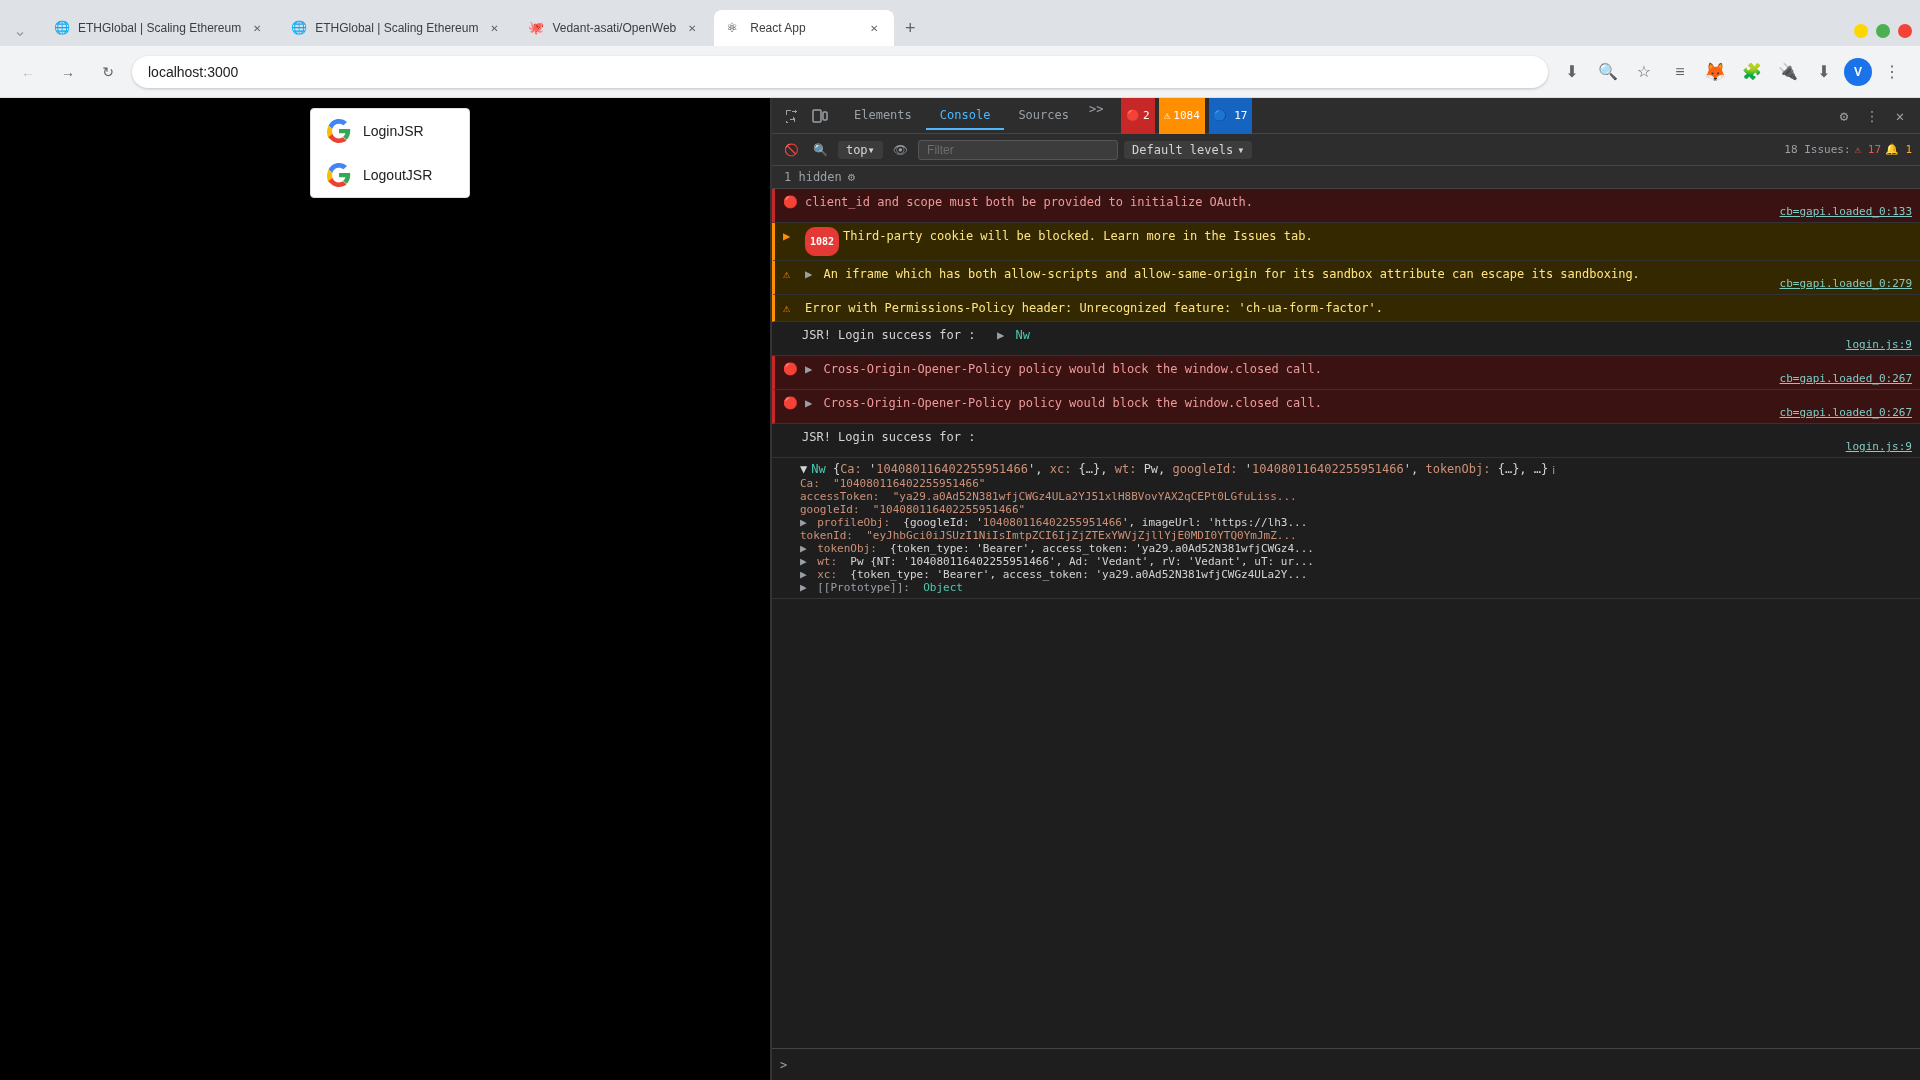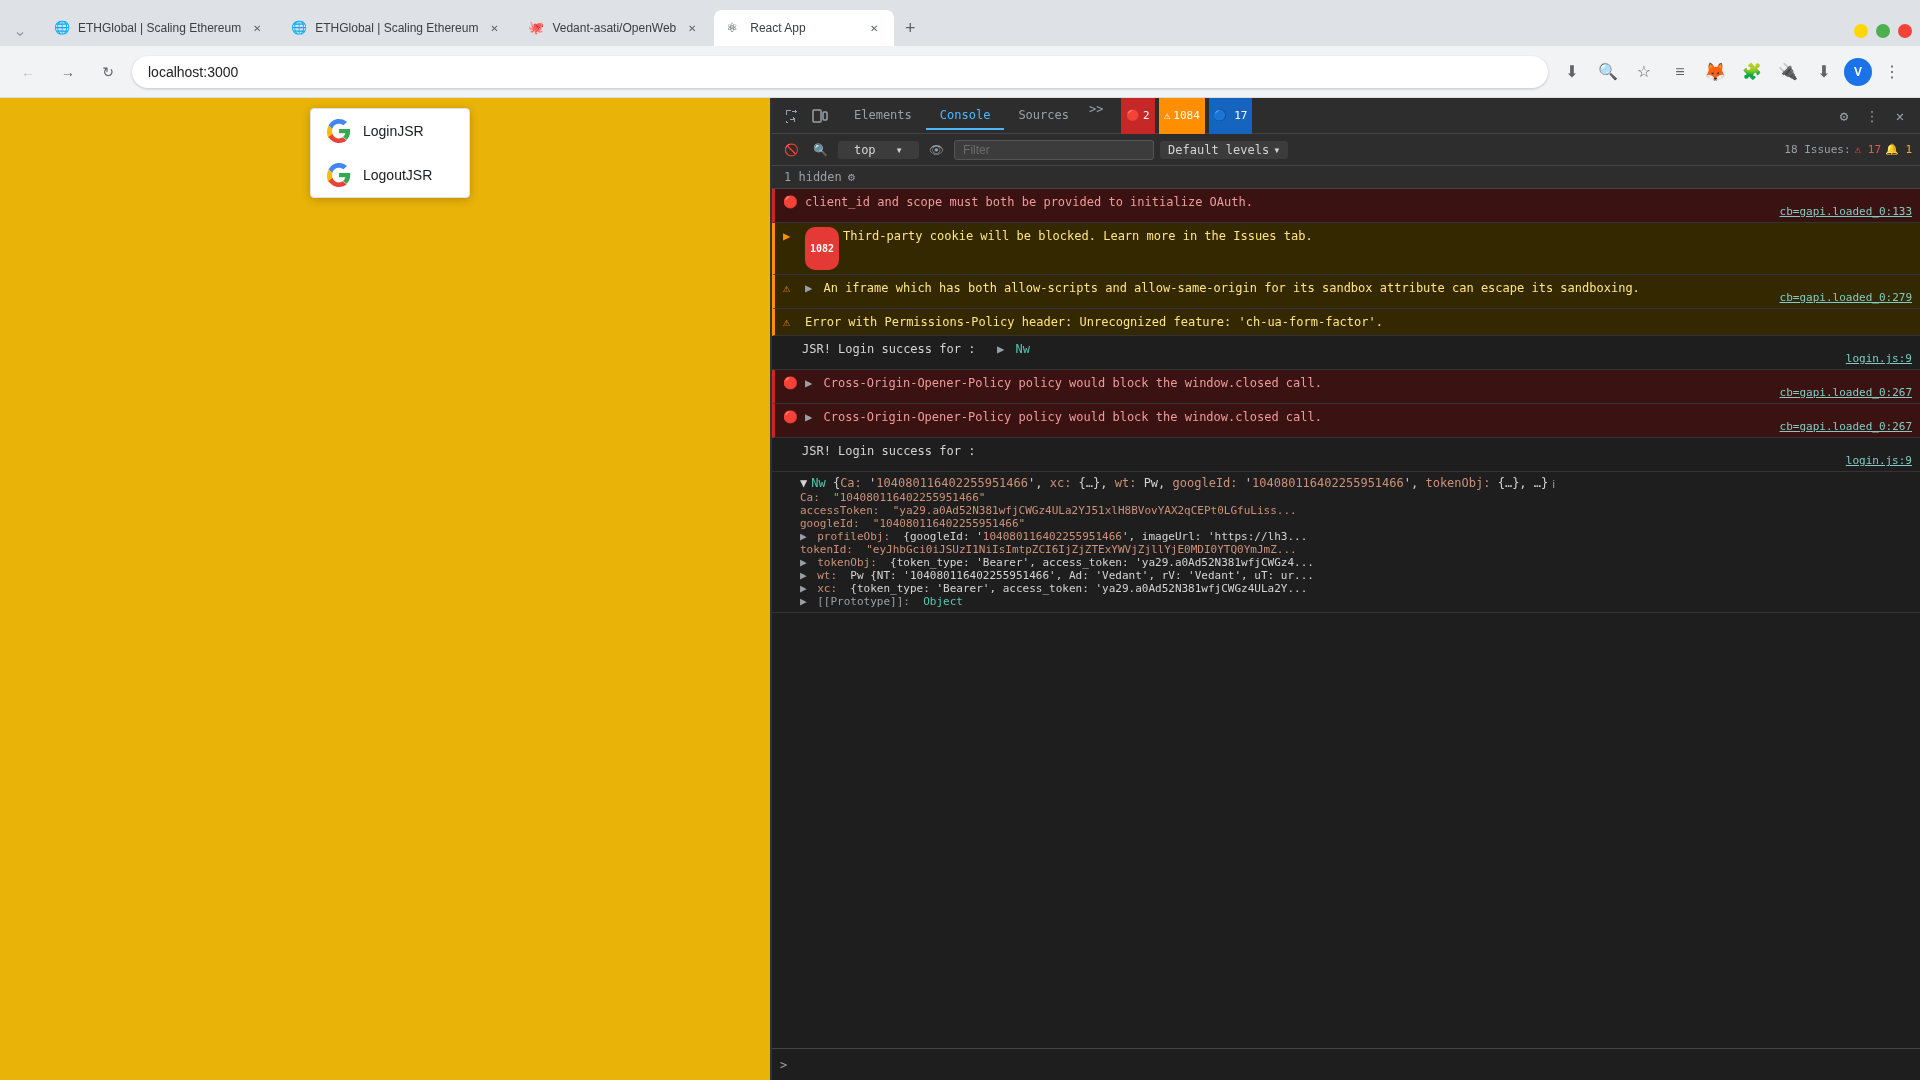--- a/index.html
+++ b/index.html
@@ -118,21 +118,21 @@
     .main-content {
       flex: 1;
       display: flex;
       overflow: hidden;
     }
 
     
     .page-area {
       width: 770px;
       height: 100%;
-      background: #eab308;
+      background: #000000;
       position: relative;
       flex-shrink: 0;
     }
 
     
     .dropdown-menu {
       position: absolute;
       top: 10px;
       left: 310px;
       background: #fff;
@@ -245,24 +245,24 @@
     }
     .dt-small-icon {
       color: #9aa0a6;
       cursor: pointer;
       font-size: 12px;
       padding: 2px 4px;
     }
     .dt-context-select {
       display: flex;
       align-items: center;
-      gap: 20px;
+      gap: 0;
       background: #3c3c3c;
       border-radius: 3px;
-      padding: 2px 16px;
+      padding: 2px 8px;
       font-size: 12px;
       color: #d4d4d4;
       cursor: pointer;
     }
     .dt-filter {
       flex: 1;
       max-width: 200px;
       background: #3c3c3c;
       border: 1px solid #555;
       border-radius: 3px;
@@ -354,21 +354,21 @@
     .msg-warning .msg-content { color: #ffe57f; }
     .msg-info { background: #1e1e1e; }
 
     .error-icon { color: #c62828; }
     .warn-icon { color: #ff8f00; }
 
     .badge-count {
       background: #e53935;
       color: #fff;
       border-radius: 10px;
-      padding: 16px 5px;
+      padding: 9px 5px;
       font-size: 10px;
       margin-right: 4px;
       font-weight: bold;
     }
 
     .link-text { color: #80cbc4; cursor: pointer; text-decoration: underline; margin-top: 12px; }
     .expand-arrow { cursor: pointer; color: #9aa0a6; margin-right: 4px; }
 
     
     .obj-tree { padding-left: 20px; font-size: 11px; }

